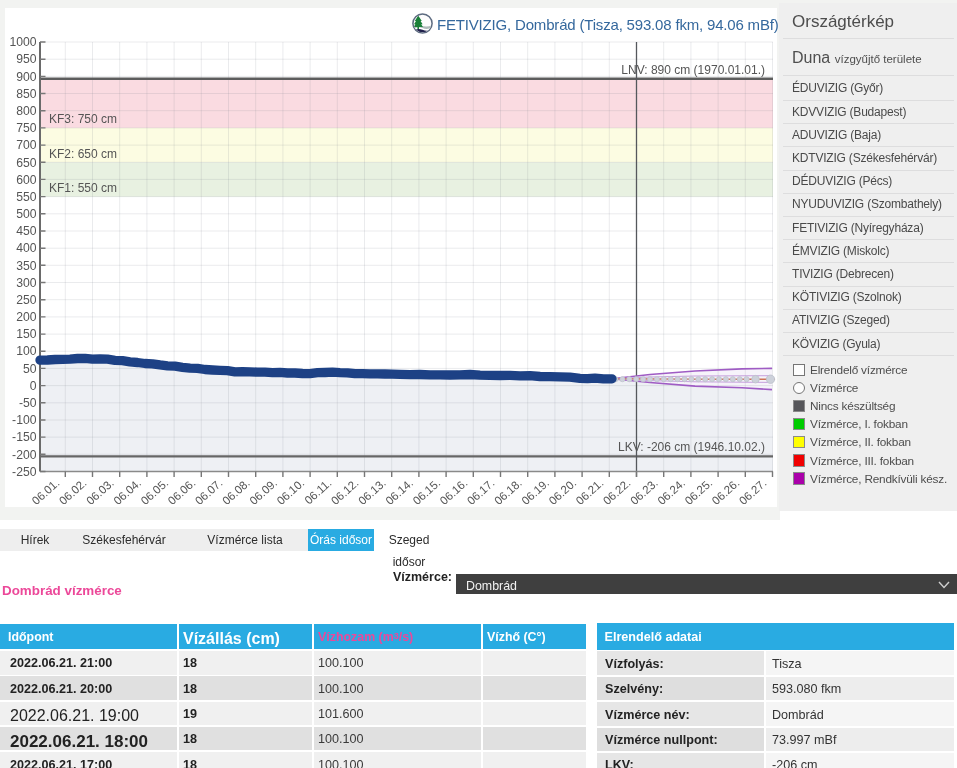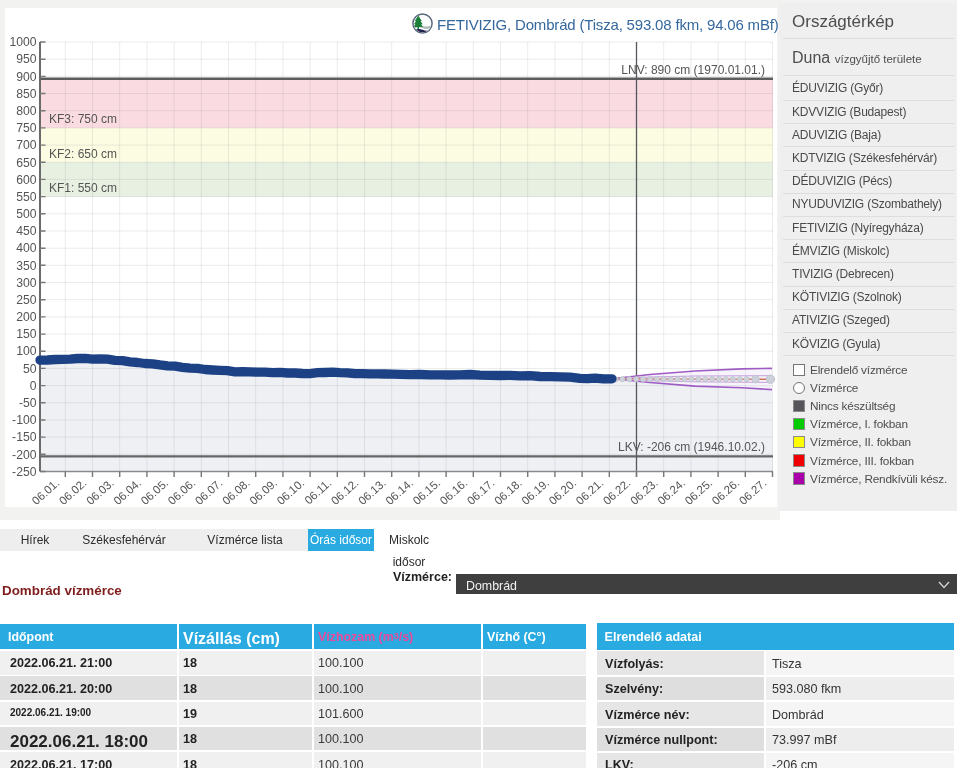--- a/index.html
+++ b/index.html
@@ -173,28 +173,28 @@
 <div class="abs" style="left:792.5px;top:454.0px;width:12.5px;height:12.5px;background:#f00000;border:1px solid #8a8a8a;box-sizing:border-box"></div>
 <div class="abs" style="left:810px;top:453.5px;width:150px;height:15px;font-size:11.8px;letter-spacing:-0.2px;white-space:nowrap;color:#4d4d4d">Vízmérce, III. fokban</div>
 <div class="abs" style="left:792.5px;top:472.1px;width:12.5px;height:12.5px;background:#aa00aa;border:1px solid #8a8a8a;box-sizing:border-box"></div>
 <div class="abs" style="left:810px;top:471.6px;width:150px;height:15px;font-size:11.8px;letter-spacing:-0.2px;white-space:nowrap;color:#4d4d4d">Vízmérce, Rendkívüli kész.</div>
 <div class="abs" style="left:0;top:529px;width:308px;height:22px;background:#eeeeee"></div>
 <div class="abs tab" style="left:10px;width:50px">Hírek</div>
 <div class="abs tab" style="left:75px;width:98px">Székesfehérvár</div>
 <div class="abs tab" style="left:207px;width:76px">Vízmérce lista</div>
 <div class="abs" style="left:308px;top:529px;width:66px;height:22px;background:#29abe2"></div>
 <div class="abs tab" style="left:308px;width:66px;color:#fff">Órás idősor</div>
-<div class="abs tab" style="left:374px;width:70px">Miskolc idősor</div>
+<div class="abs tab" style="left:374px;width:70px">Szeged idősor</div>
 <div class="abs" style="left:352px;top:570px;width:100px;height:13px;font-size:12.5px;font-weight:bold;color:#222;text-align:right">Vízmérce:</div>
 <div class="abs" style="left:456px;top:573.5px;width:501px;height:20.5px;background:#3f3f3f"></div>
 <div class="abs" style="left:466px;top:579px;width:200px;height:13px;font-size:12.4px;color:#f2f2f2">Dombrád</div>
 <svg class="abs" style="left:938px;top:581px" width="12" height="8">
     <path d="M1,1 L6,6.5 L11,1" stroke="#cfcfcf" stroke-width="1.4" fill="none"></path>
   </svg>
-<div class="abs" style="left:2px;top:583px;width:250px;height:15px;font-size:13.4px;font-weight:bold;color:#7f1d1d">Dombrád vízmérce</div>
+<div class="abs" style="left:2px;top:583px;width:250px;height:15px;font-size:13.4px;font-weight:bold;color:#ec4899">Dombrád vízmérce</div>
 <div class="abs" style="left:0;top:624px;width:586px;height:25.3px;background:#29abe2"></div>
 <div class="abs" style="left:8px;top:630px;width:170px;height:14px;font-size:12.4px;font-weight:bold;color:#fff">Időpont</div>
 <div class="abs" style="left:183px;top:630px;width:170px;height:14px;font-size:16px;font-weight:bold;color:#fff">Vízállás (cm)</div>
 <div class="abs" style="left:318px;top:630px;width:170px;height:14px;font-size:12.4px;font-weight:bold;color:#ec4899">Vízhozam (m<sup>3</sup>/s)</div>
 <div class="abs" style="left:487px;top:630px;width:170px;height:14px;font-size:12.4px;font-weight:bold;color:#fff">Vízhő (C°)</div>
 <div class="abs" style="left:0px;top:650.9px;width:177px;height:23.7px;background:#f0f0f0"></div>
 <div class="abs" style="left:179px;top:650.9px;width:132.5px;height:23.7px;background:#f0f0f0"></div>
 <div class="abs" style="left:313.5px;top:650.9px;width:167.5px;height:23.7px;background:#f0f0f0"></div>
 <div class="abs" style="left:483px;top:650.9px;width:103px;height:23.7px;background:#f0f0f0"></div>
 <div class="abs" style="left:10px;top:656.4px;width:160px;height:14px;font-size:12.6px;font-weight:bold;color:#222">2022.06.21. 21:00</div>
@@ -204,21 +204,21 @@
 <div class="abs" style="left:179px;top:676.2px;width:132.5px;height:23.7px;background:#e0e0e0"></div>
 <div class="abs" style="left:313.5px;top:676.2px;width:167.5px;height:23.7px;background:#e0e0e0"></div>
 <div class="abs" style="left:483px;top:676.2px;width:103px;height:23.7px;background:#e0e0e0"></div>
 <div class="abs" style="left:10px;top:681.7px;width:160px;height:14px;font-size:12.6px;font-weight:bold;color:#222">2022.06.21. 20:00</div>
 <div class="abs" style="left:183px;top:681.7px;width:60px;height:14px;font-size:12.6px;font-weight:bold;color:#222">18</div>
 <div class="abs" style="left:318px;top:681.7px;width:80px;height:14px;font-size:12.6px;color:#3a3a3a">100.100</div>
 <div class="abs" style="left:0px;top:701.5px;width:177px;height:23.7px;background:#f0f0f0"></div>
 <div class="abs" style="left:179px;top:701.5px;width:132.5px;height:23.7px;background:#f0f0f0"></div>
 <div class="abs" style="left:313.5px;top:701.5px;width:167.5px;height:23.7px;background:#f0f0f0"></div>
 <div class="abs" style="left:483px;top:701.5px;width:103px;height:23.7px;background:#f0f0f0"></div>
-<div class="abs" style="left:10px;top:707.0px;width:160px;height:14px;font-size:10px;font-weight:bold;color:#222">2022.06.21. 19:00</div>
+<div class="abs" style="left:10px;top:707.0px;width:160px;height:14px;font-size:16px;font-weight:normal;color:#222">2022.06.21. 19:00</div>
 <div class="abs" style="left:183px;top:707.0px;width:60px;height:14px;font-size:12.6px;font-weight:bold;color:#222">19</div>
 <div class="abs" style="left:318px;top:707.0px;width:80px;height:14px;font-size:12.6px;color:#3a3a3a">101.600</div>
 <div class="abs" style="left:0px;top:726.8px;width:177px;height:23.7px;background:#e0e0e0"></div>
 <div class="abs" style="left:179px;top:726.8px;width:132.5px;height:23.7px;background:#e0e0e0"></div>
 <div class="abs" style="left:313.5px;top:726.8px;width:167.5px;height:23.7px;background:#e0e0e0"></div>
 <div class="abs" style="left:483px;top:726.8px;width:103px;height:23.7px;background:#e0e0e0"></div>
 <div class="abs" style="left:10px;top:732.3px;width:160px;height:14px;font-size:17px;font-weight:bold;color:#222">2022.06.21. 18:00</div>
 <div class="abs" style="left:183px;top:732.3px;width:60px;height:14px;font-size:12.6px;font-weight:bold;color:#222">18</div>
 <div class="abs" style="left:318px;top:732.3px;width:80px;height:14px;font-size:12.6px;color:#3a3a3a">100.100</div>
 <div class="abs" style="left:0px;top:752.1px;width:177px;height:23.7px;background:#f0f0f0"></div>

